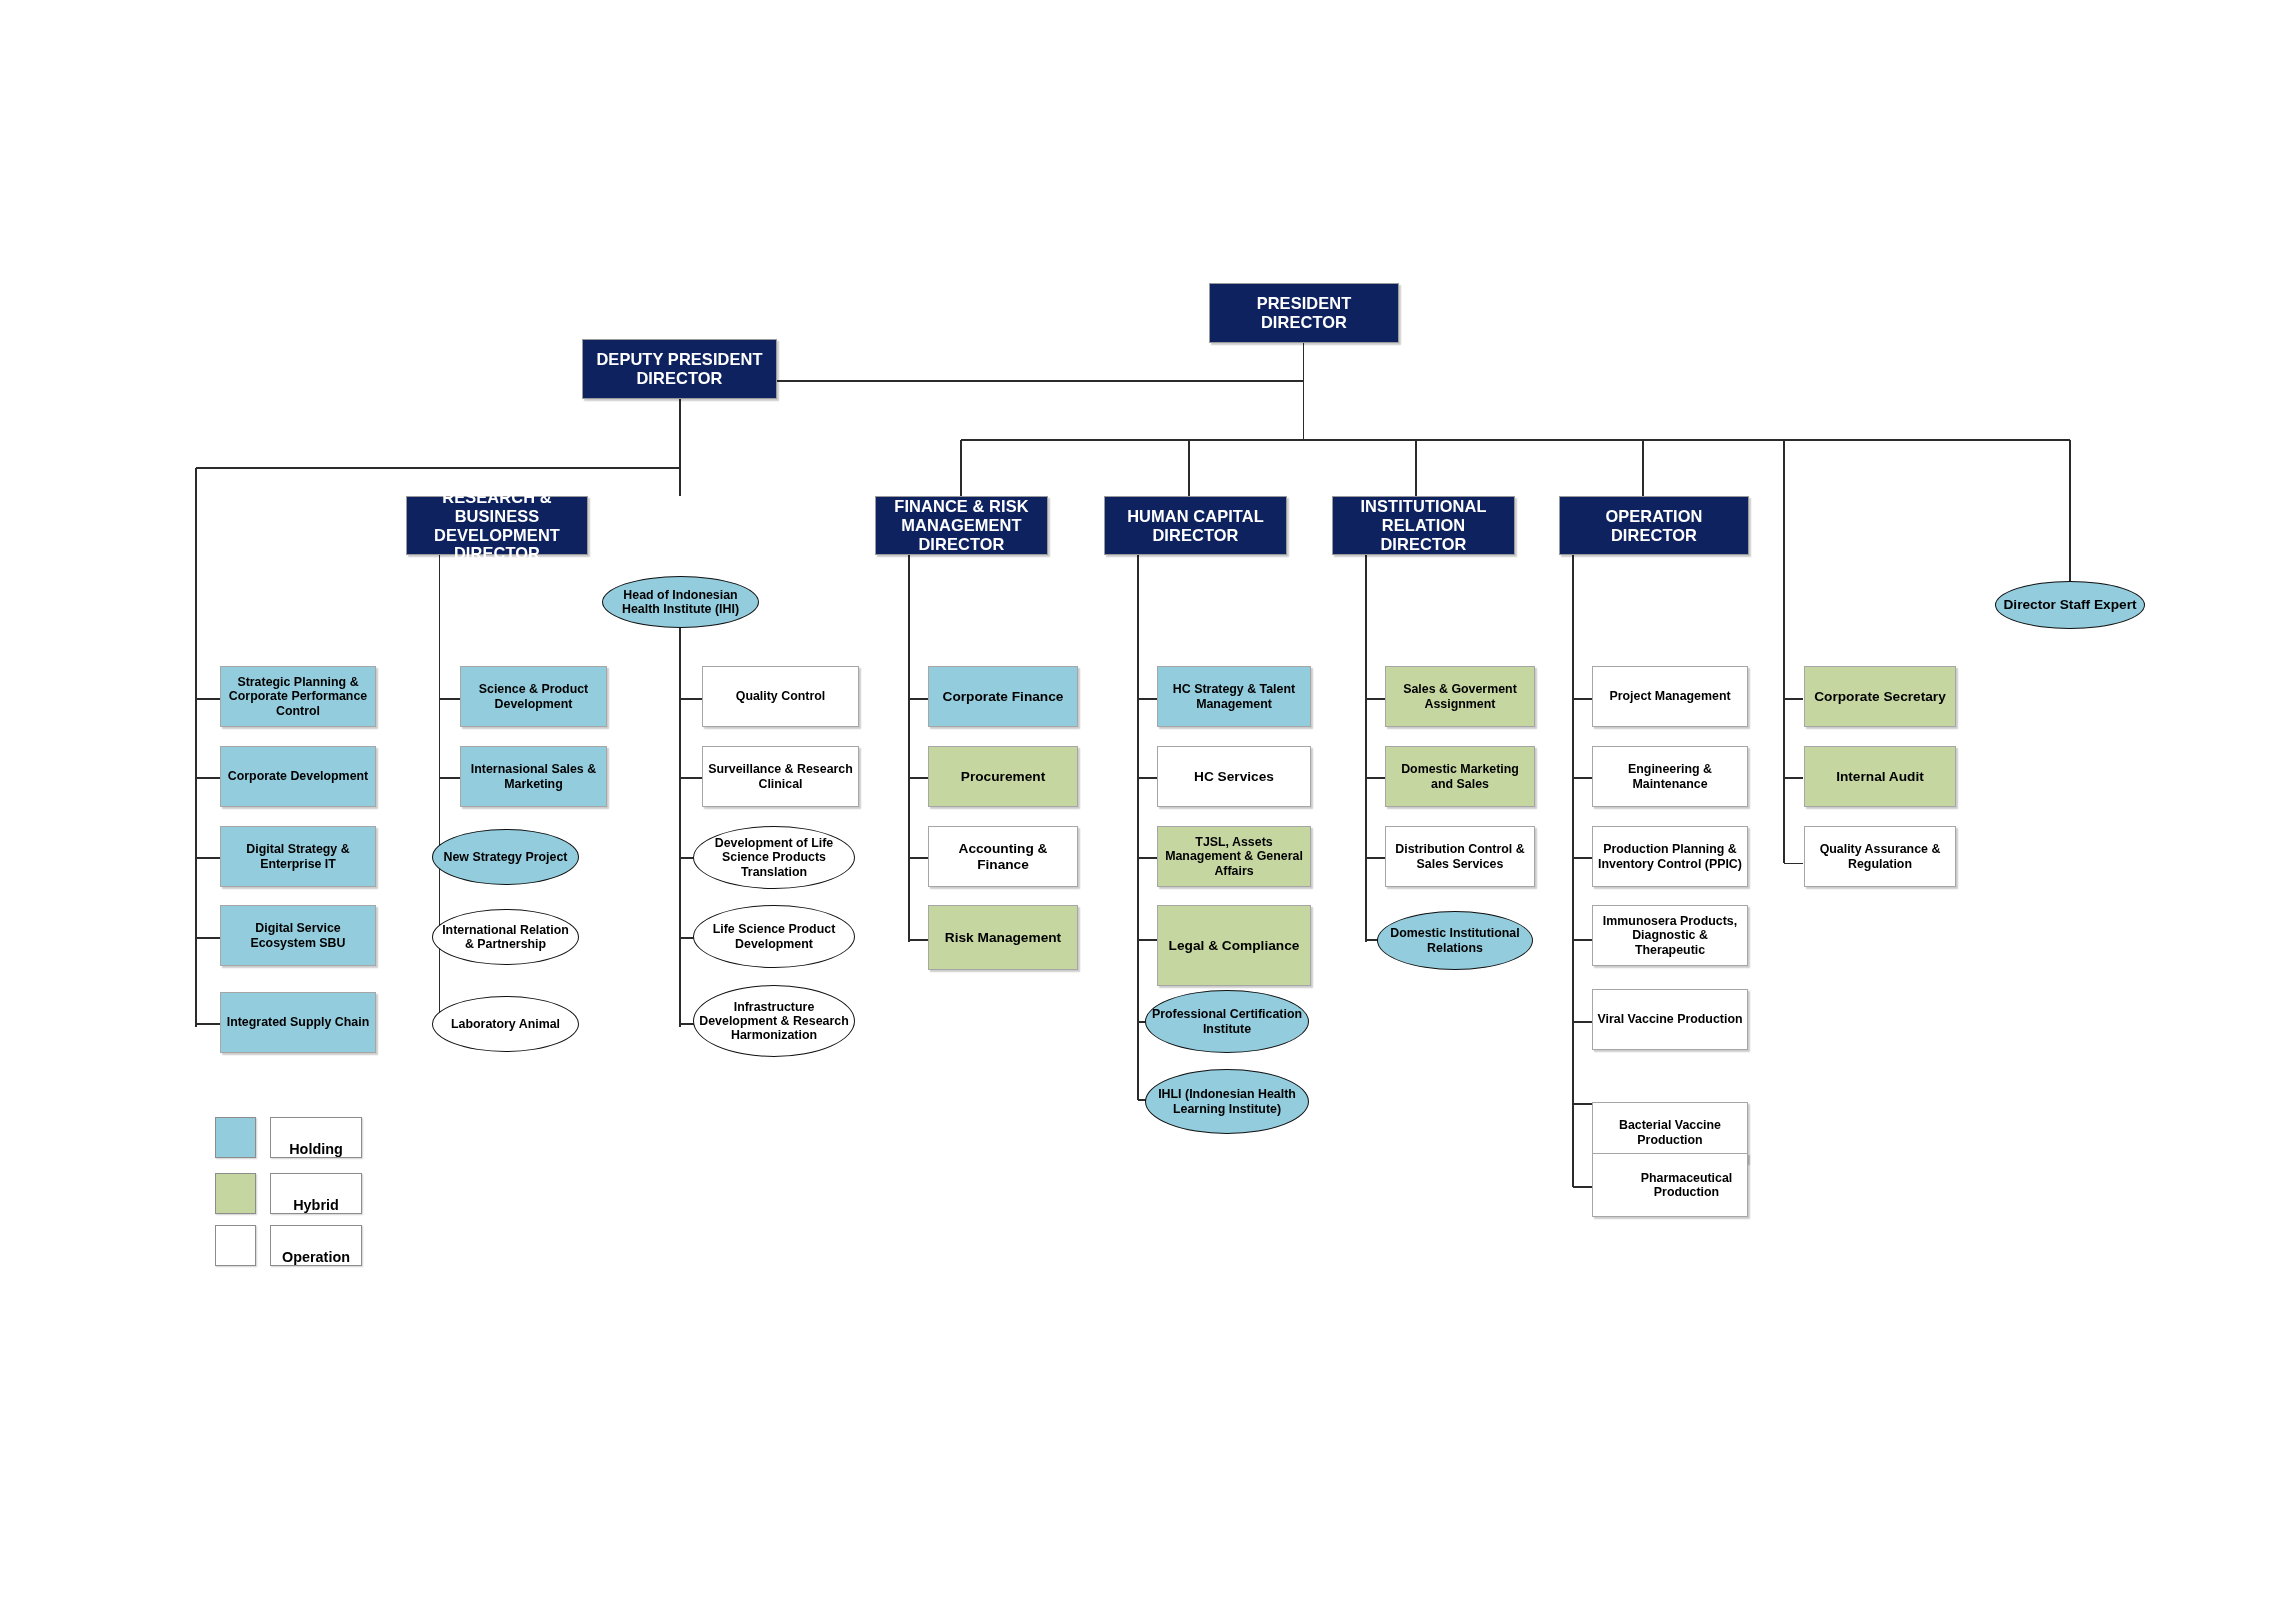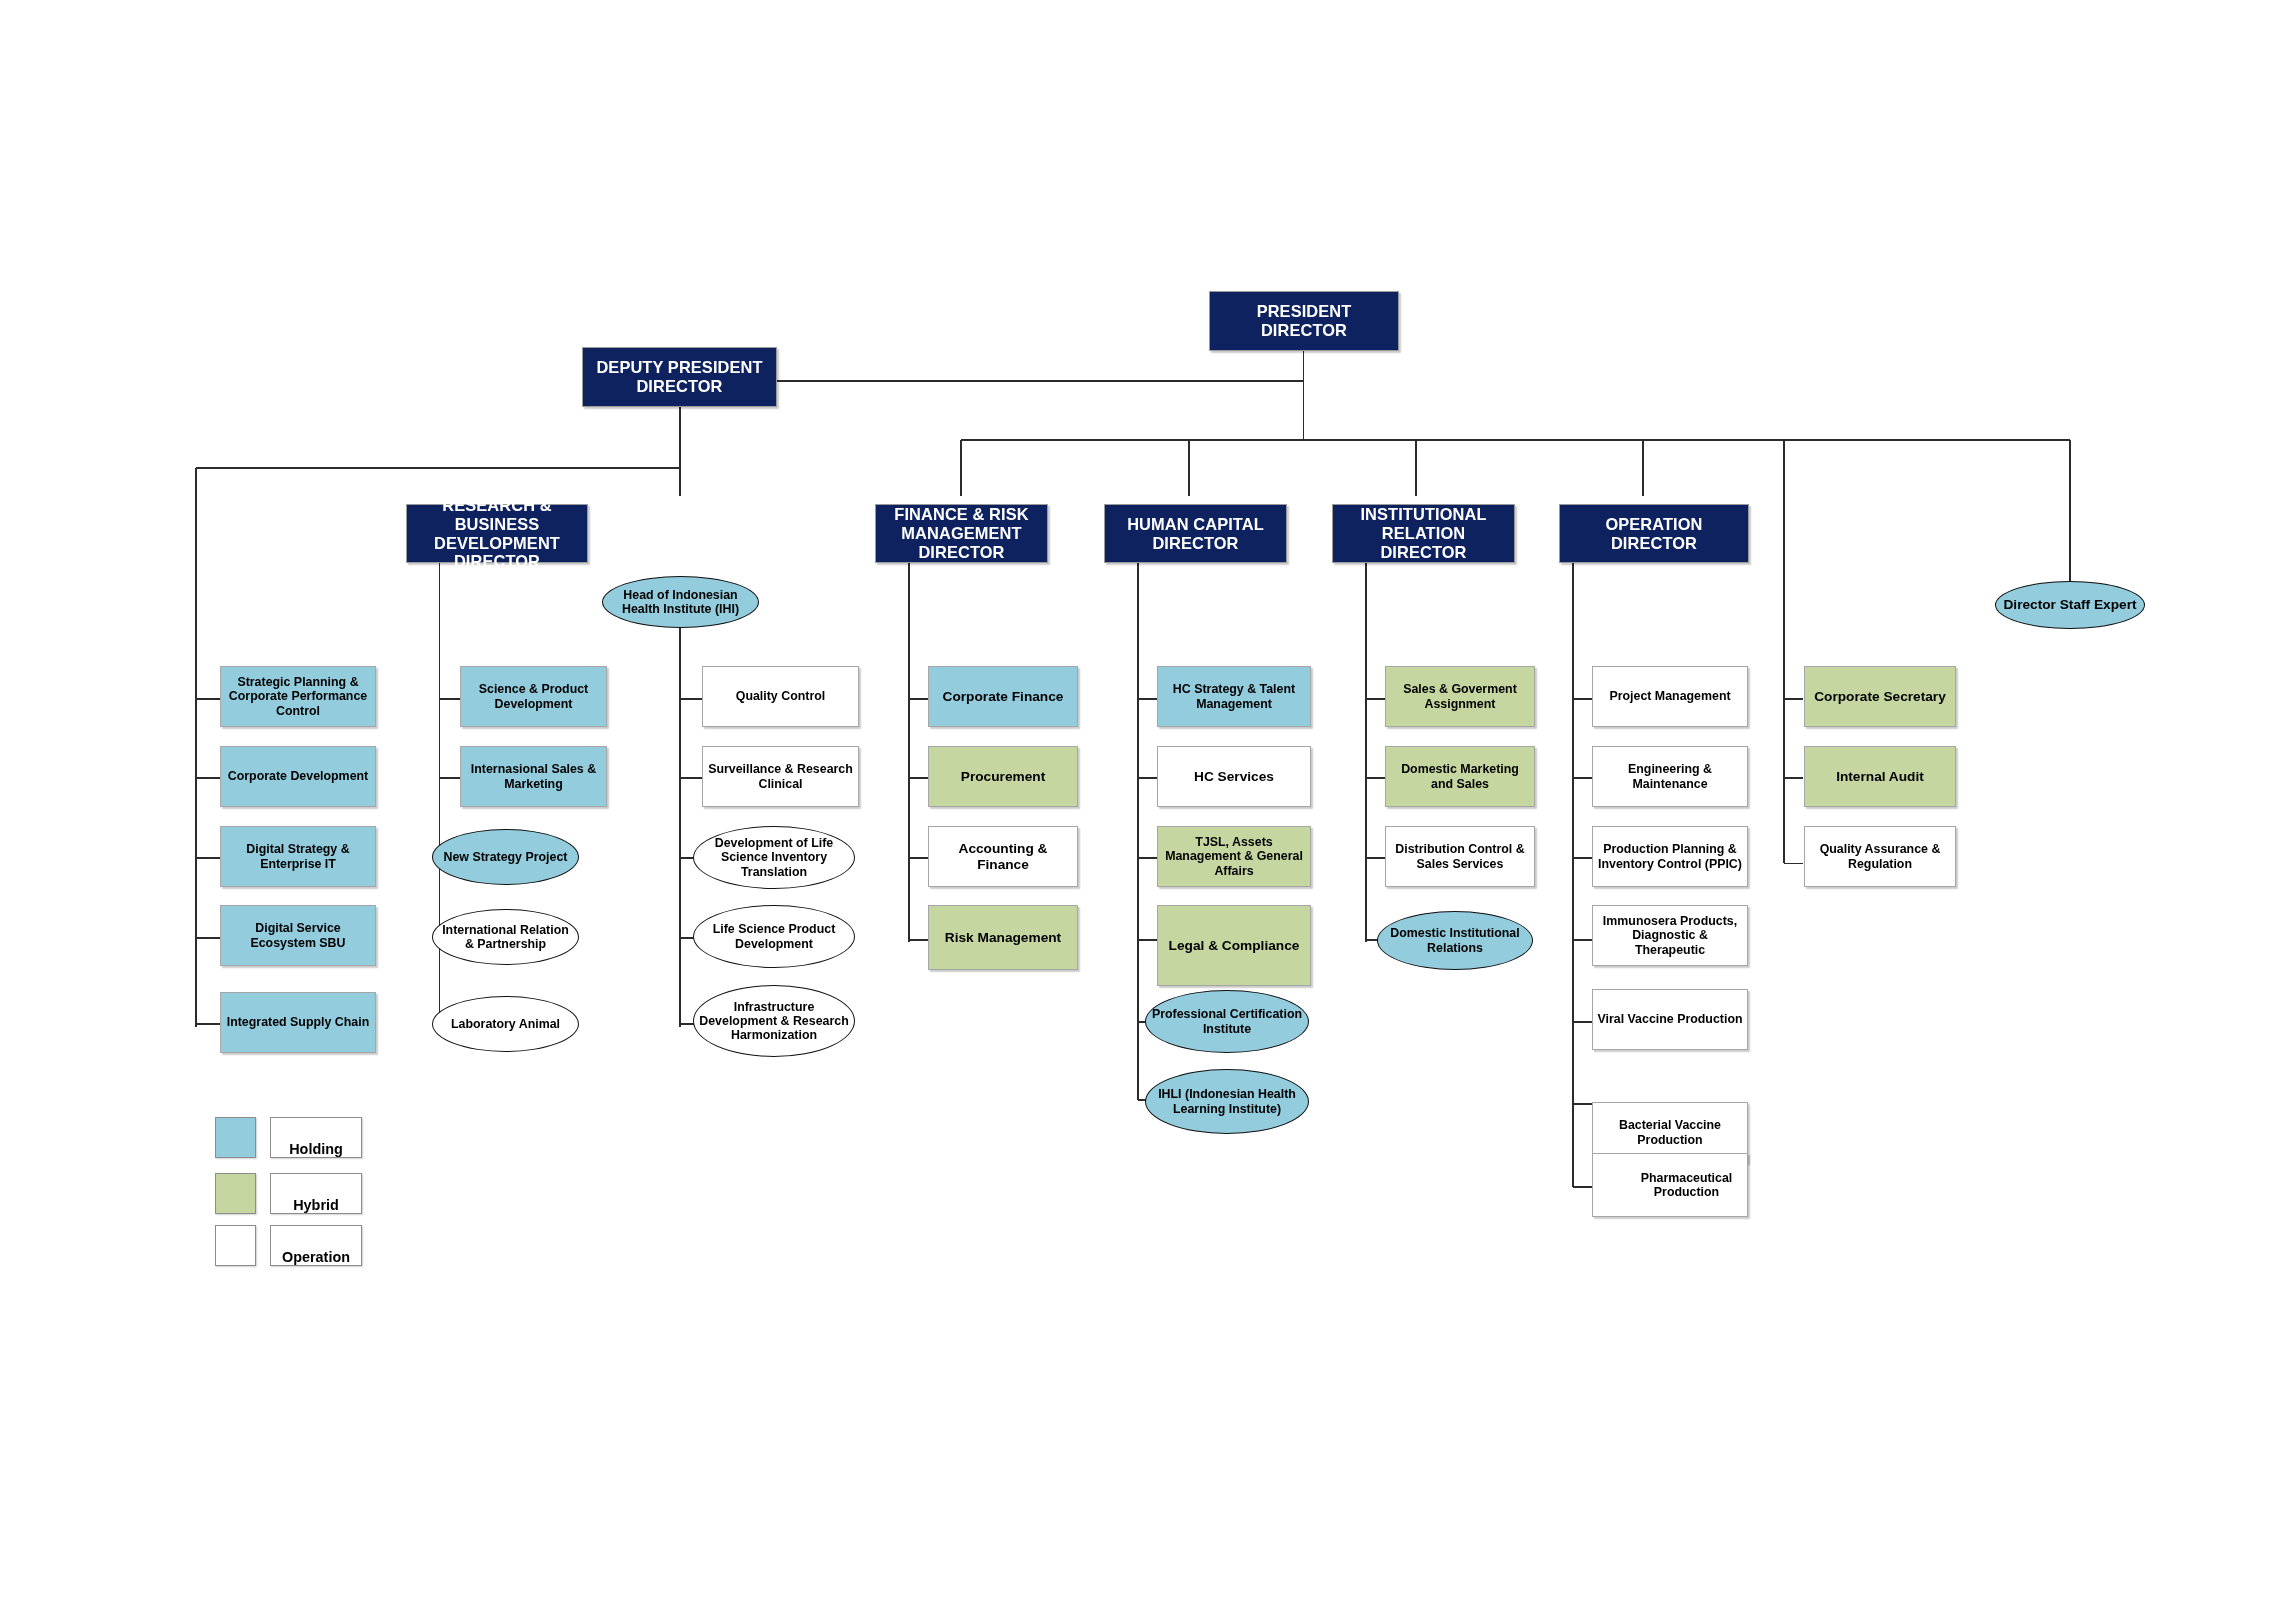--- a/index.html
+++ b/index.html
@@ -44,21 +44,20 @@
     border:1.3px solid #111111;
     border-radius:50%;
     box-shadow:none;
   }
   
   .navy{
     background:#0e2260;
     color:#ffffff;
     border:1.3px solid #9a9a9a;
     letter-spacing:0.1px;
-    margin-top:8px;
   }
   .holding{ background:#92ccdd; }
   .hybrid { background:#c6d6a0; }
   .operation{ background:#ffffff; }
   .ellipse.holding{ background:#92ccdd; }
   .ellipse.operation{ background:#ffffff; }
 
   
   .t-top   { font-size:16.4px; }
   .t-dir   { font-size:16.4px; }
@@ -241,21 +240,21 @@
     <span>Laboratory Animal</span>
   </div>
 
   <div class="node operation rect t-unit-s" style="left:702px;top:666px;width:157px;height:61px;">
     <span>Quality Control</span>
   </div>
   <div class="node operation rect t-unit-s" style="left:702px;top:746px;width:157px;height:61px;">
     <span>Surveillance &amp; Research Clinical</span>
   </div>
   <div class="node ellipse operation t-ell-s" style="left:693px;top:826px;width:162px;height:63px;">
-    <span>Development of Life Science Inventory Translation</span>
+    <span>Development of Life Science Products Translation</span>
   </div>
   <div class="node ellipse operation t-ell-s" style="left:693px;top:905px;width:162px;height:63px;">
     <span>Life Science Product Development</span>
   </div>
   <div class="node ellipse operation t-ell-s" style="left:693px;top:985px;width:162px;height:72px;">
     <span>Infrastructure Development &amp; Research Harmonization</span>
   </div>
 
   <div class="node holding rect t-unit" style="left:928px;top:666px;width:150px;height:61px;">
     <span>Corporate Finance</span>

